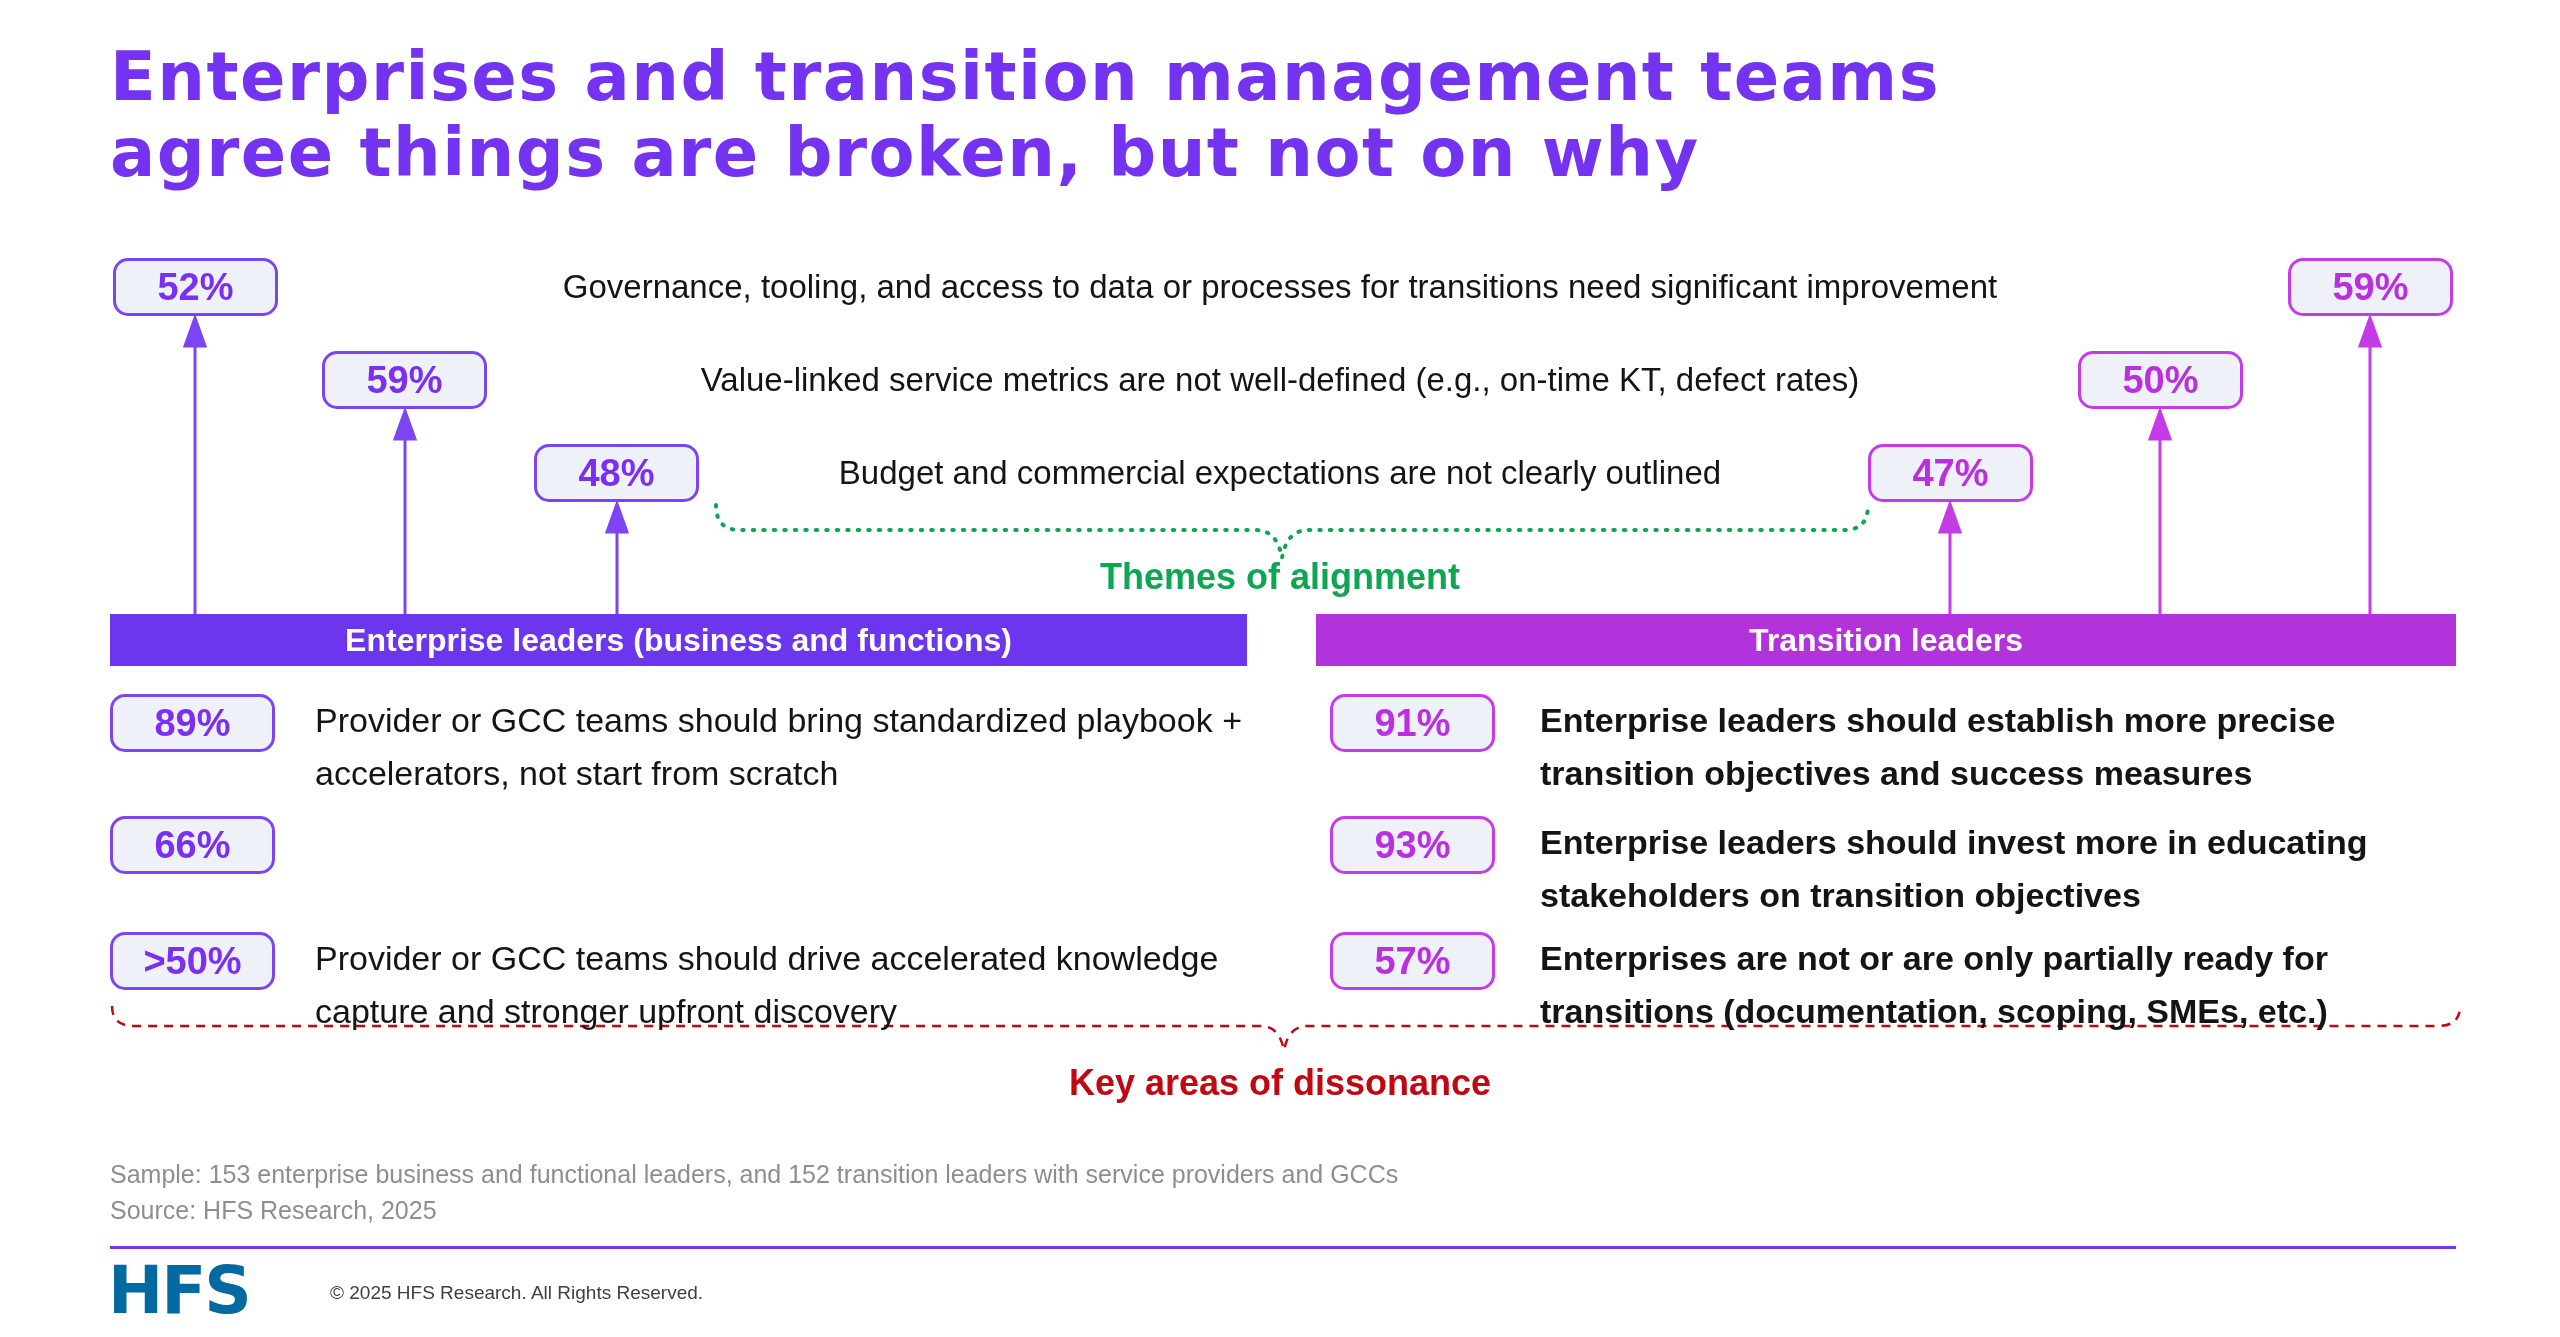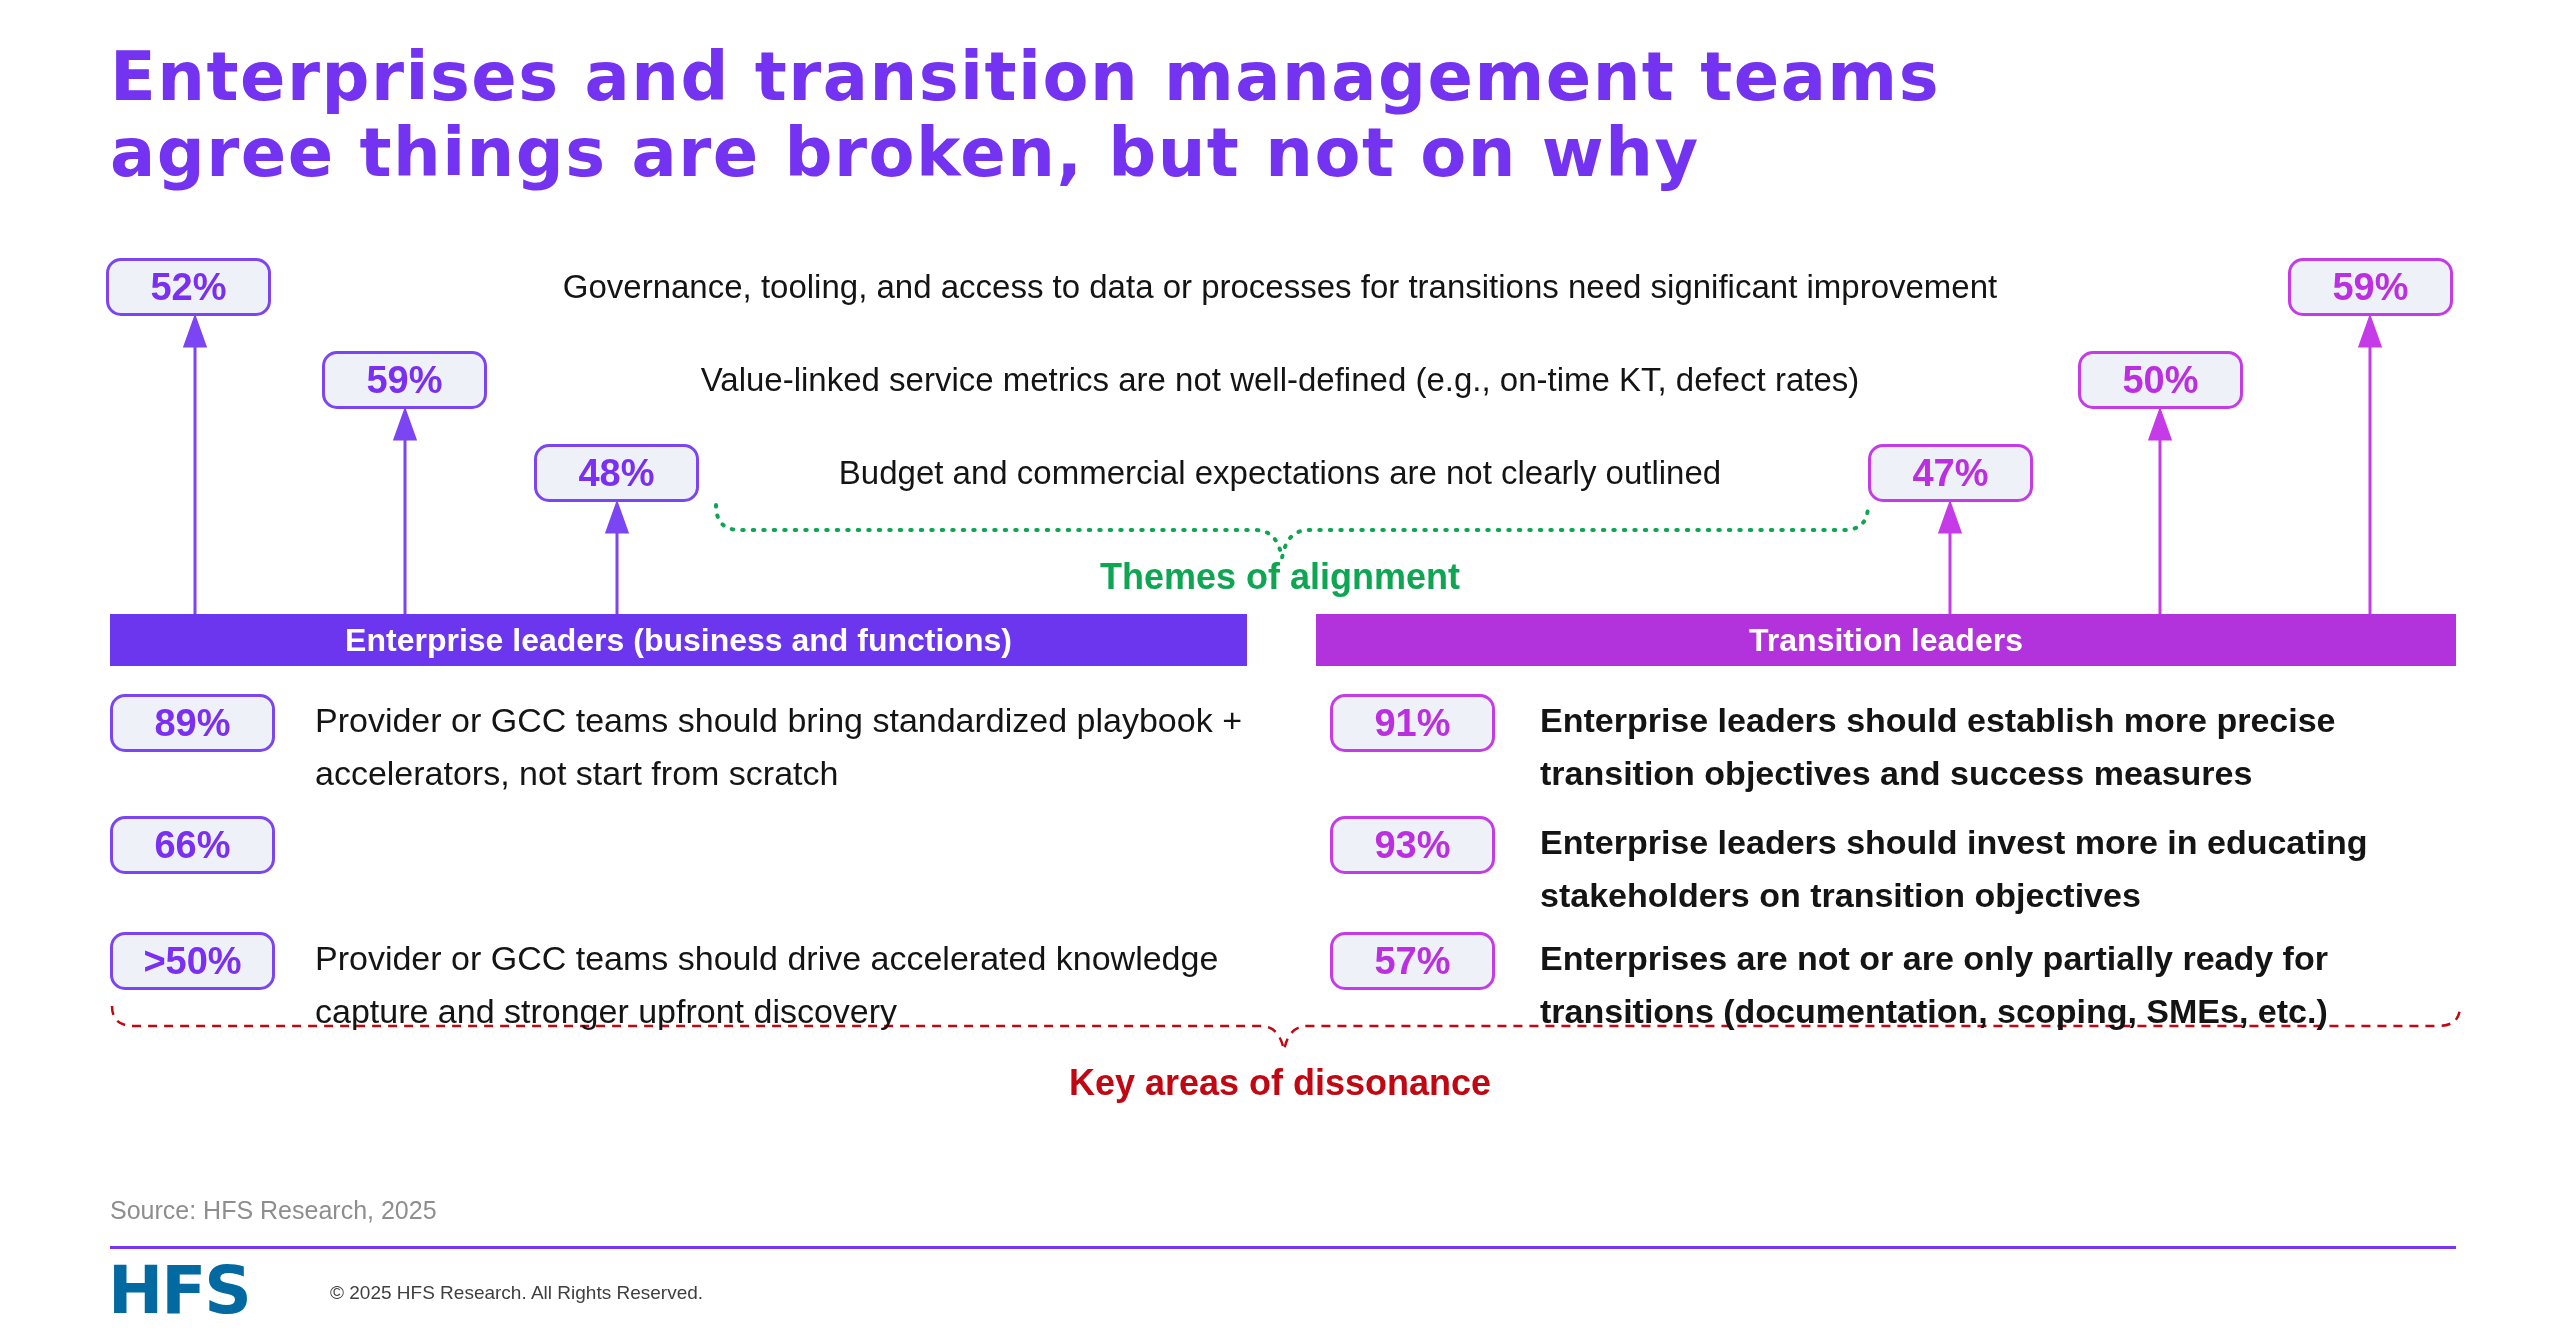--- a/index.html
+++ b/index.html
@@ -17,21 +17,21 @@
   .stmt{position:absolute;left:0;width:2560px;height:58px;line-height:58px;text-align:center;
         font-size:33px;color:#141414;}
   .s1{top:258px}.s2{top:351px}.s3{top:444px}
 
   
   .badge{position:absolute;width:165px;height:58px;box-sizing:border-box;border-radius:15px;
          background:#EEF1F8;display:flex;align-items:center;justify-content:center;
          font-weight:bold;font-size:38px;}
   .badge.p{border:3px solid #7C45F3;color:#7A2FF2;}
   .badge.m{border:3px solid #C53BE8;color:#BB2FE0;}
-  .b1l{left:106px;top:258px}.b2l{left:322px;top:351px}.b3l{left:534px;top:444px}
+  .b1l{left:113px;top:258px}.b2l{left:322px;top:351px}.b3l{left:534px;top:444px}
   .b3r{left:1868px;top:444px}.b2r{left:2078px;top:351px}.b1r{left:2288px;top:258px}
 
   .align-label{position:absolute;left:0;top:556px;width:2560px;text-align:center;
                font-size:36px;font-weight:bold;color:#0EA653;}
 
   
   .bar{position:absolute;top:614px;height:52px;display:flex;align-items:center;justify-content:center;
        color:#ffffff;font-weight:bold;font-size:32px;}
   .bar-left{left:110px;width:1137px;background:#6C35EE;}
   .bar-right{left:1316px;width:1140px;background:#B233DC;}
@@ -128,20 +128,21 @@
     <div class="badge m">93%</div>
     <div class="txt">Enterprise leaders should invest more in educating stakeholders on transition objectives</div>
   </div>
   <div class="row rowR y3">
     <div class="badge m">57%</div>
     <div class="txt">Enterprises are not or are only partially ready for transitions (documentation, scoping, SMEs, etc.)</div>
   </div>
 
   <div class="diss-label">Key areas of dissonance</div>
 
+  <div class="footnote fn1">Sample: 153 enterprise business and functional leaders, and 152 transition leaders with service providers and GCCs</div>
   <div class="footnote fn2">Source: HFS Research, 2025</div>
 
   <div class="sep"></div>
 
   <div class="logo">HFS</div>
   <div class="copyright">© 2025 HFS Research. All Rights Reserved.</div>
 
 </div>
 
 </body></html>

